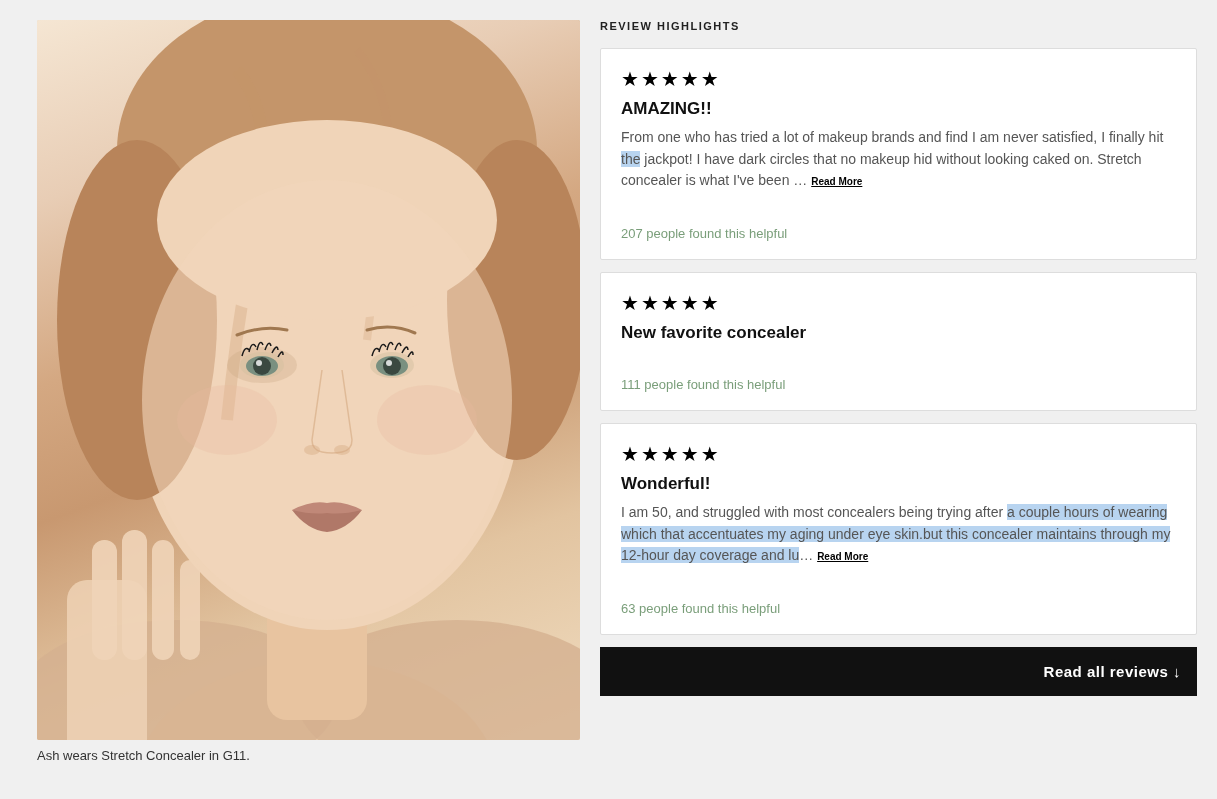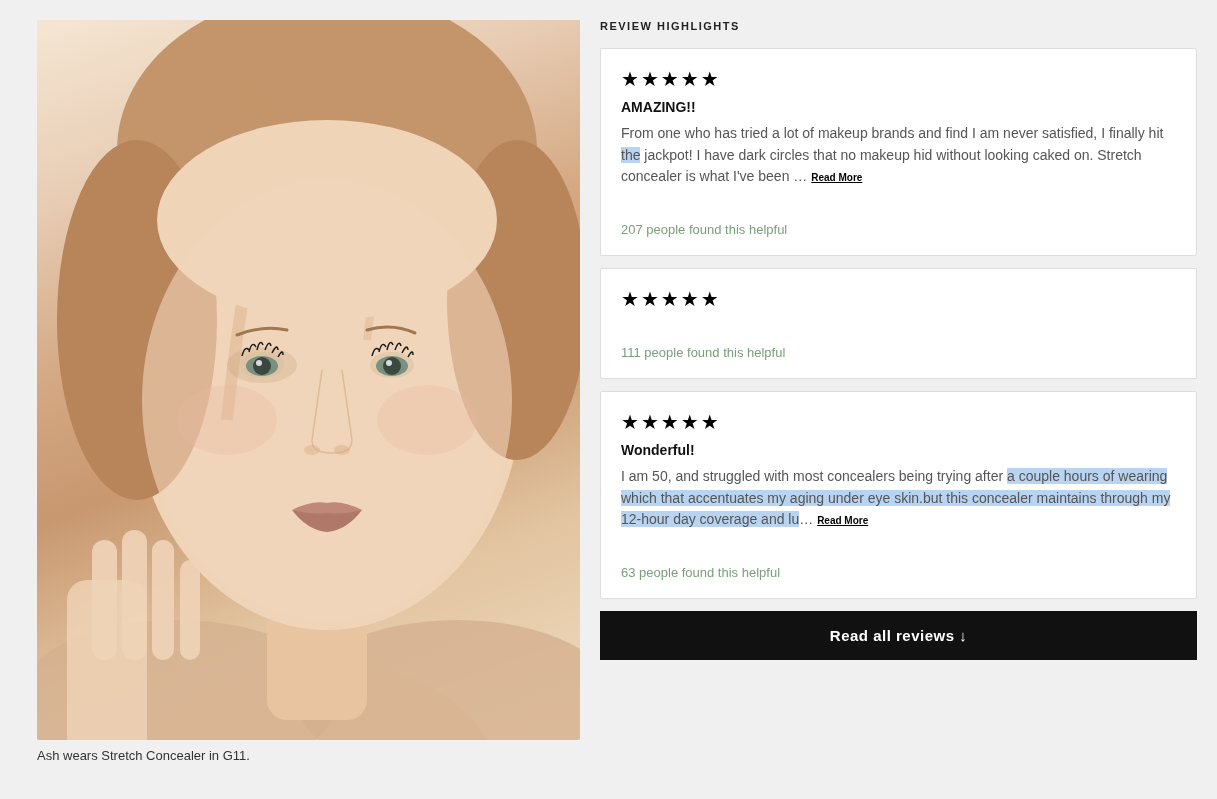--- a/index.html
+++ b/index.html
@@ -66,21 +66,21 @@
       display: flex;
       flex-direction: column;
       gap: 8px;
     }
     .stars {
       font-size: 20px;
       color: #000;
       letter-spacing: 2px;
     }
     .review-title {
-      font-size: 14px;
+      font-size: 17px;
       font-weight: 700;
       color: #111;
     }
     .review-body {
       font-size: 14px;
       color: #555;
       line-height: 1.55;
     }
     .read-more {
       font-size: 10px;
@@ -93,21 +93,21 @@
     .helpful-text {
       font-size: 13px;
       color: #7a9e7a;
       margin-top: 26px;
     }
     .read-all-btn {
       background: #111;
       color: #fff;
       border: none;
       padding: 16px;
-      text-align: center;
+      text-align: right;
       font-size: 15px;
       font-weight: 600;
       cursor: pointer;
       width: 100%;
       letter-spacing: 0.5px;
     }
   </style>
 </head>
 <body>
 
@@ -196,20 +196,21 @@
       <div class="stars">★★★★★</div>
       <div class="review-title">AMAZING!!</div>
       <div class="review-body">
         From one who has tried a lot of makeup brands and find I am never satisfied, I finally hit <span style="background:#b8d4f0;margin-top:23px;">the</span> jackpot! I have dark circles that no makeup hid without looking caked on. Stretch concealer is what I've been … <span class="read-more">Read More</span>
       </div>
       <div class="helpful-text">207 people found this helpful</div>
     </div>
 
     <div class="review-card">
       <div class="stars">★★★★★</div>
+      <div class="review-title">New favorite concealer</div>
       <div class="helpful-text">111 people found this helpful</div>
     </div>
 
     <div class="review-card">
       <div class="stars">★★★★★</div>
       <div class="review-title">Wonderful!</div>
       <div class="review-body">
         I am 50, and struggled with most concealers being trying after <span style="background:#b8d4f0;">a couple hours of wearing which that accentuates my aging under eye skin.but this concealer maintains through my 12-hour day coverage and lu</span>… <span class="read-more">Read More</span>
       </div>
       <div class="helpful-text">63 people found this helpful</div>

